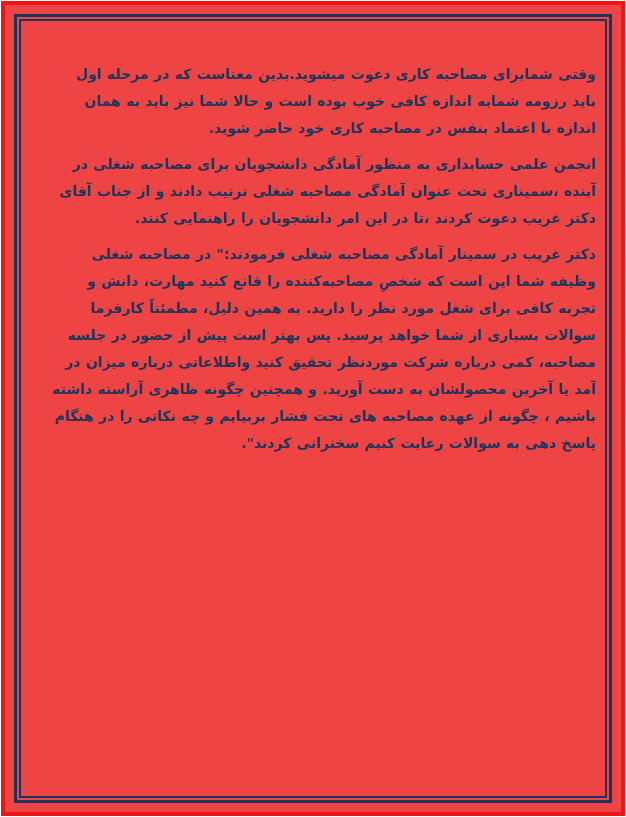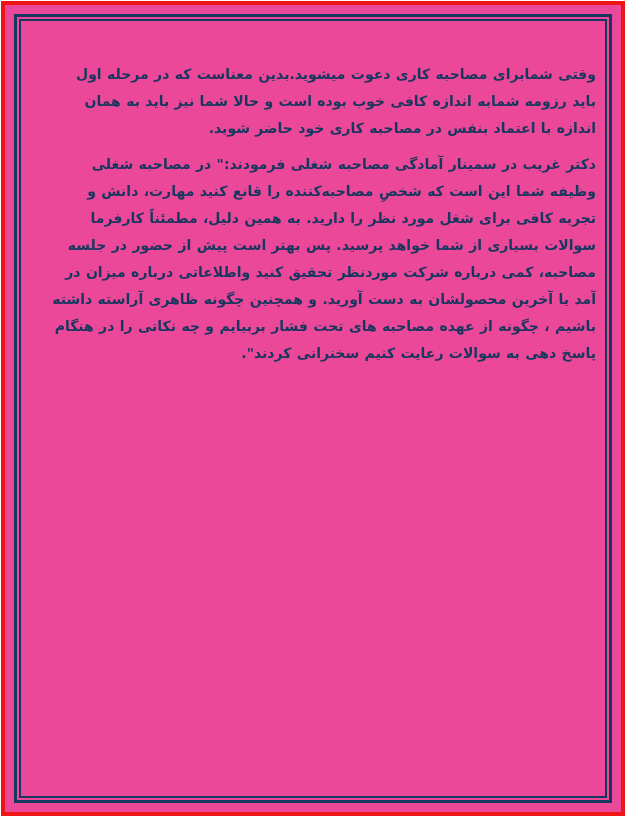--- a/index.html
+++ b/index.html
@@ -14,21 +14,21 @@
     overflow: hidden;
   }
   
   .page {
     box-sizing: border-box;
     width: 624px;
     height: 815px;
     margin: 1px;
     border: 4px solid #ee1515;
     padding: 9px;
-    background: #ec4899;
+    background: #ef4444;
   }
   
   .frame-outer {
     box-sizing: border-box;
     width: 100%;
     height: 100%;
     border: 3px solid #17375e;
     padding: 2px;
   }
   
@@ -56,17 +56,18 @@
   }
 </style>
 </head>
 <body>
 
 <div class="page">
   <div class="frame-outer">
     <div class="frame-inner">
       <div class="content">
         <p>وقتی شمابرای مصاحبه کاری دعوت میشوید.بدین معناست که در مرحله اول باید رزومه شمابه اندازه کافی  خوب  بوده است و حالا شما نیز باید به همان اندازه با اعتماد بنفس در مصاحبه کاری خود حاضر شوید.</p>
+        <p>انجمن علمی حسابداری به منظور آمادگی دانشجویان برای مصاحبه شغلی در آینده ،سمیناری تحت عنوان آمادگی مصاحبه شغلی ترتیب دادند و از جناب آقای دکتر غریب دعوت کردند ،تا در این امر دانشجویان را راهنمایی کنند.</p>
         <p>دکتر غریب در سمینار آمادگی مصاحبه شغلی فرمودند:" در مصاحبه شغلی وظیفه شما این است که شخصِ مصاحبه‌کننده را قانع کنید مهارت، دانش و تجربه کافی برای شغل مورد نظر را دارید. به همین دلیل، مطمئناً کارفرما سوالات بسیاری از شما خواهد پرسید. پس بهتر است پیش از حضور در جلسه مصاحبه، کمی درباره شرکت موردنظر تحقیق کنید واطلاعاتی درباره میزان در آمد یا آخرین محصولشان به دست آورید. و همچنین چگونه ظاهری آراسته داشته باشیم ، چگونه از عهده مصاحبه های تحت فشار بربیایم و چه نکاتی را در هنگام پاسخ دهی به سوالات رعایت کنیم سخنرانی کردند".</p>
       </div>
     </div>
   </div>
 </div>
 
 </body></html>

